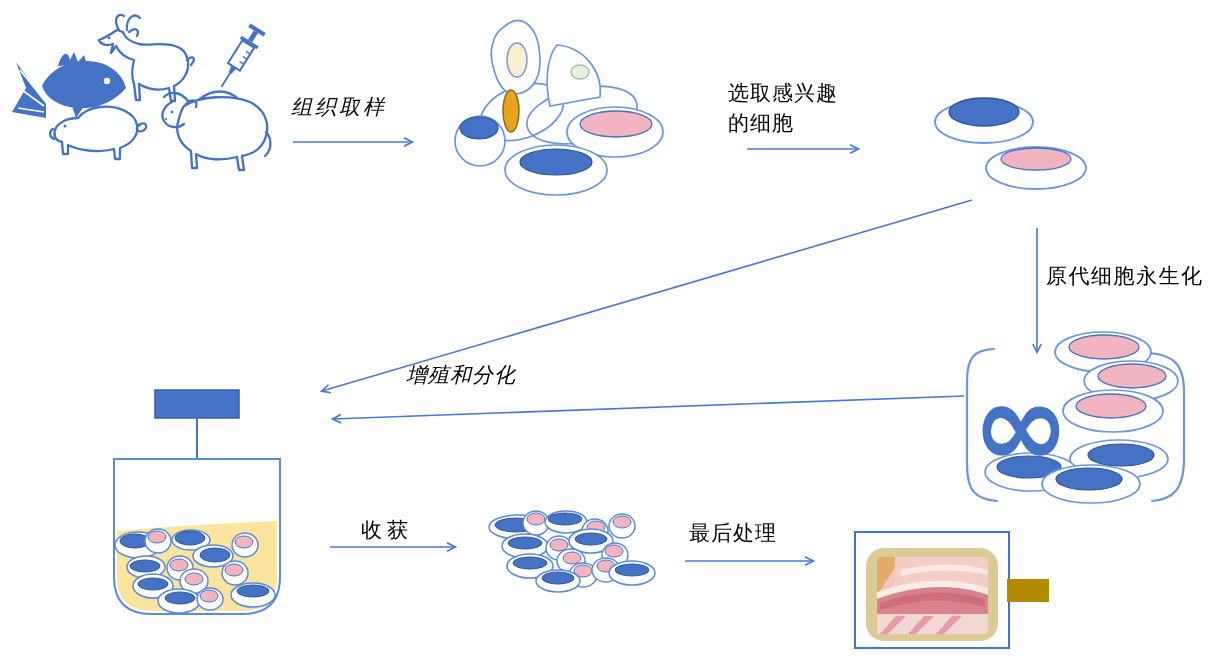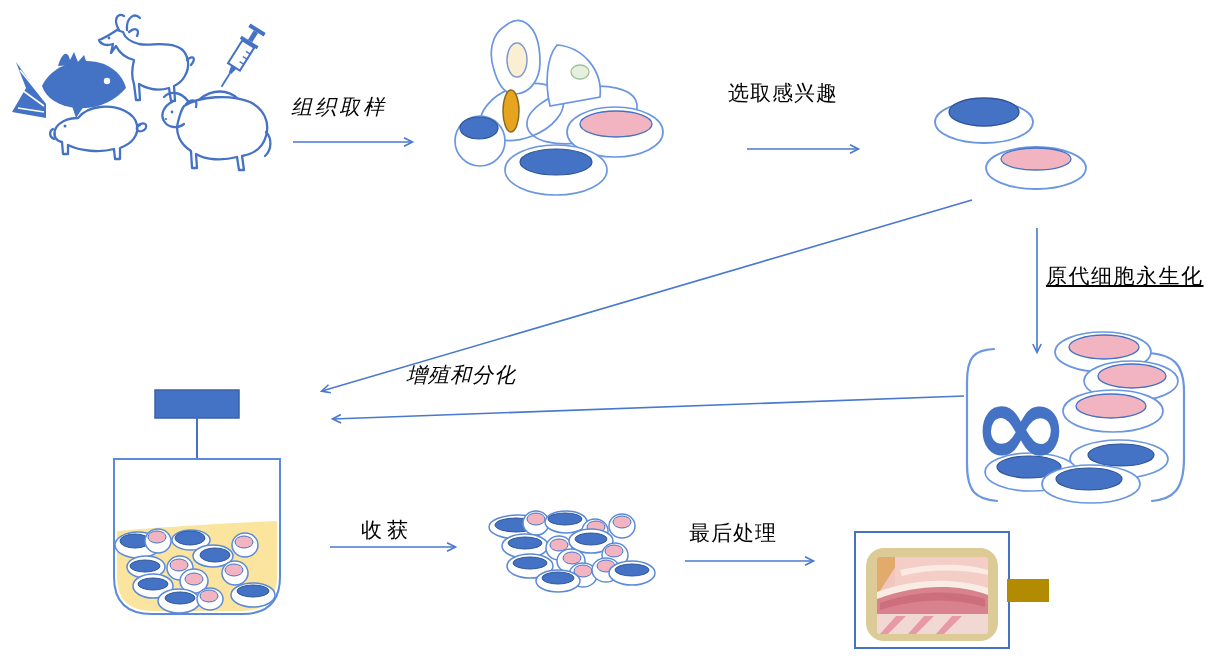--- a/index.html
+++ b/index.html
@@ -217,19 +217,20 @@
       <path d="M908,634 L924,616 L934,616 L916,634 Z" fill="#E79AA6"></path>
       <path d="M936,634 L952,616 L962,616 L944,634 Z" fill="#E79AA6"></path>
     </g>
     <rect x="1007" y="579" width="42" height="23" fill="#B38B00"></rect>
   </g>
 </svg>
 
 <div class="lbl" style="left:291px;top:92px;letter-spacing:3px;font-style:italic;">组织取样</div>
 <div class="lbl" style="left:728px;top:78px;">
   <div>选取感兴趣</div>
+  <div>的细胞</div>
 </div>
-<div class="lbl" style="left:1046px;top:261px;letter-spacing:1.5px;text-decoration:underline;">原代细胞永生化</div>
+<div class="lbl" style="left:1046px;top:261px;letter-spacing:1.5px;">原代细胞永生化</div>
 <div class="lbl" style="left:406px;top:360px;font-style:italic;">增殖和分化</div>
 <div class="lbl" style="left:361px;top:515px;letter-spacing:5px;text-align:center;">收获</div>
 <div class="lbl" style="left:689px;top:518px;">最后处理</div>
 
 </div>
 
 </body></html>

